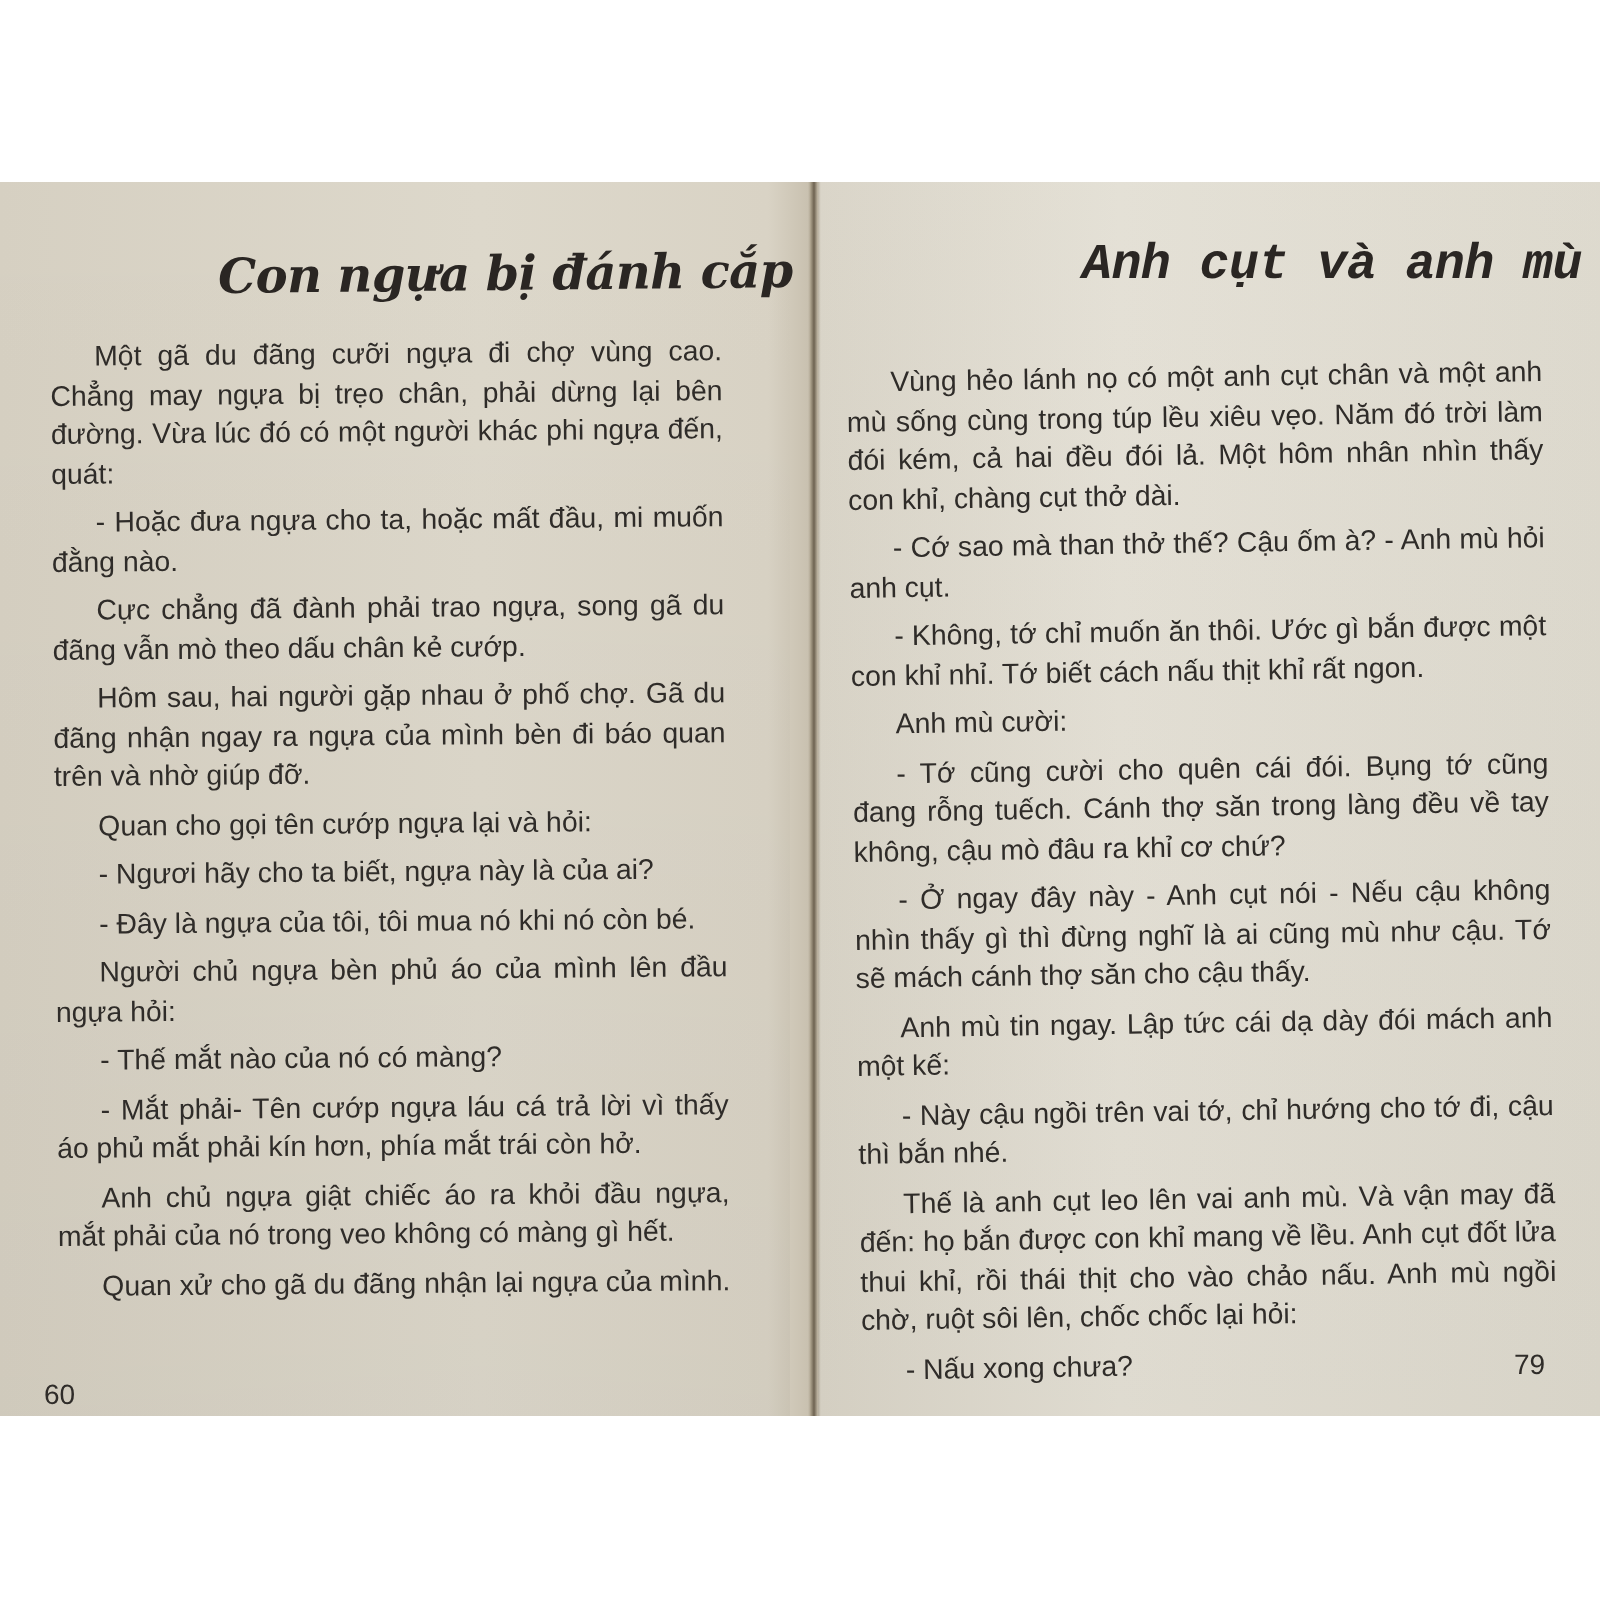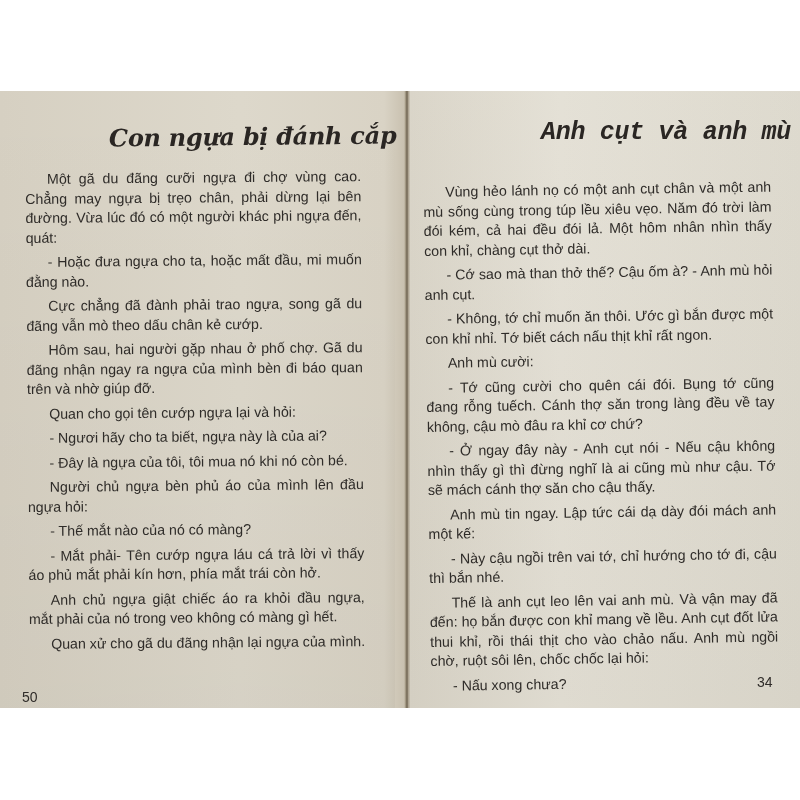--- a/index.html
+++ b/index.html
@@ -35,34 +35,34 @@
       <p class="para">Hôm sau, hai người gặp nhau ở phố chợ. Gã du đãng nhận ngay ra ngựa của mình bèn đi báo quan trên và nhờ giúp đỡ.</p>
       <p class="para">Quan cho gọi tên cướp ngựa lại và hỏi:</p>
       <p class="para">- Ngươi hãy cho ta biết, ngựa này là của ai?</p>
       <p class="para">- Đây là ngựa của tôi, tôi mua nó khi nó còn bé.</p>
       <p class="para">Người chủ ngựa bèn phủ áo của mình lên đầu ngựa hỏi:</p>
       <p class="para">- Thế mắt nào của nó có màng?</p>
       <p class="para">- Mắt phải- Tên cướp ngựa láu cá trả lời vì thấy áo phủ mắt phải kín hơn, phía mắt trái còn hở.</p>
       <p class="para">Anh chủ ngựa giật chiếc áo ra khỏi đầu ngựa, mắt phải của nó trong veo không có màng gì hết.</p>
       <p class="para">Quan xử cho gã du đãng nhận lại ngựa của mình.</p>
     </div>
-    <div class="pagenum pagenum-left">50</div>
+    <div class="pagenum pagenum-left">60</div>
   </div>
 
   <div class="spine"></div>
 
   <div class="page page-right">
     <div class="title title-right">Anh cụt và anh mù</div>
     <div class="text text-right">
       <p class="para">Vùng hẻo lánh nọ có một anh cụt chân và một anh mù sống cùng trong túp lều xiêu vẹo. Năm đó trời làm đói kém, cả hai đều đói lả. Một hôm nhân nhìn thấy con khỉ, chàng cụt thở dài.</p>
       <p class="para">- Cớ sao mà than thở thế? Cậu ốm à? - Anh mù hỏi anh cụt.</p>
       <p class="para">- Không, tớ chỉ muốn ăn thôi. Ước gì bắn được một con khỉ nhỉ. Tớ biết cách nấu thịt khỉ rất ngon.</p>
       <p class="para">Anh mù cười:</p>
       <p class="para">- Tớ cũng cười cho quên cái đói. Bụng tớ cũng đang rỗng tuếch. Cánh thợ săn trong làng đều về tay không, cậu mò đâu ra khỉ cơ chứ?</p>
       <p class="para">- Ở ngay đây này - Anh cụt nói - Nếu cậu không nhìn thấy gì thì đừng nghĩ là ai cũng mù như cậu. Tớ sẽ mách cánh thợ săn cho cậu thấy.</p>
       <p class="para">Anh mù tin ngay. Lập tức cái dạ dày đói mách anh một kế:</p>
       <p class="para">- Này cậu ngồi trên vai tớ, chỉ hướng cho tớ đi, cậu thì bắn nhé.</p>
       <p class="para">Thế là anh cụt leo lên vai anh mù. Và vận may đã đến: họ bắn được con khỉ mang về lều. Anh cụt đốt lửa thui khỉ, rồi thái thịt cho vào chảo nấu. Anh mù ngồi chờ, ruột sôi lên, chốc chốc lại hỏi:</p>
       <p class="para">- Nấu xong chưa?</p>
     </div>
-    <div class="pagenum pagenum-right">34</div>
+    <div class="pagenum pagenum-right">79</div>
   </div>
 </div>
 
 </body></html>

